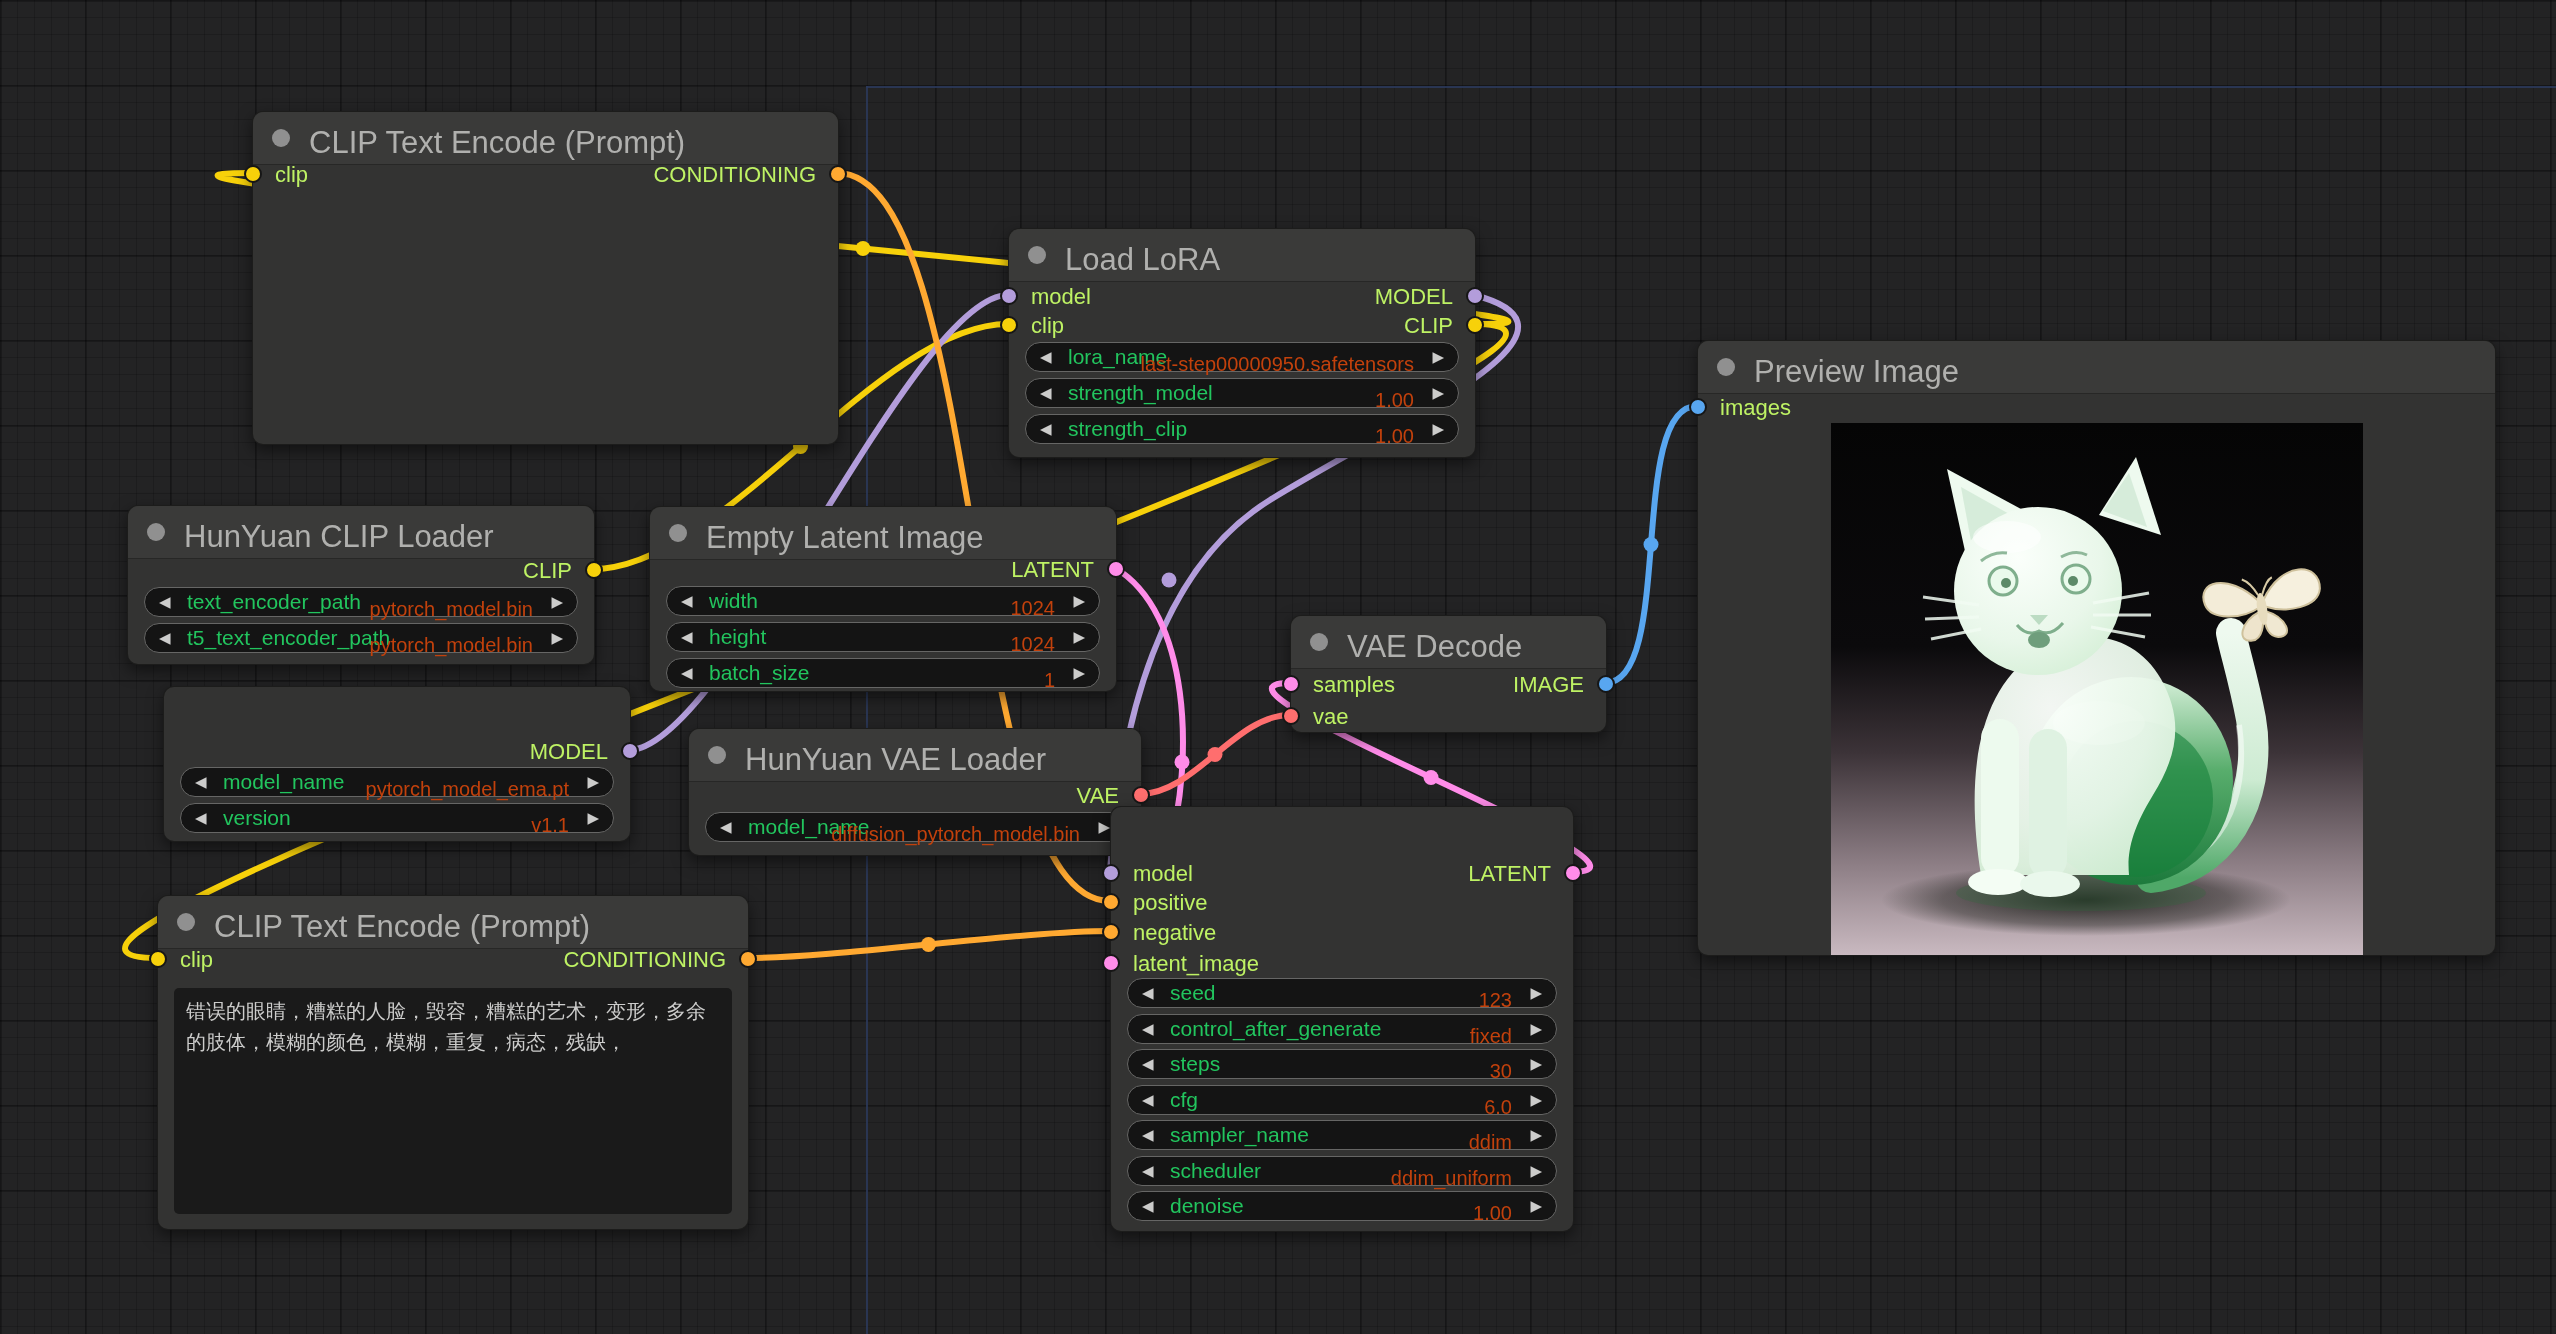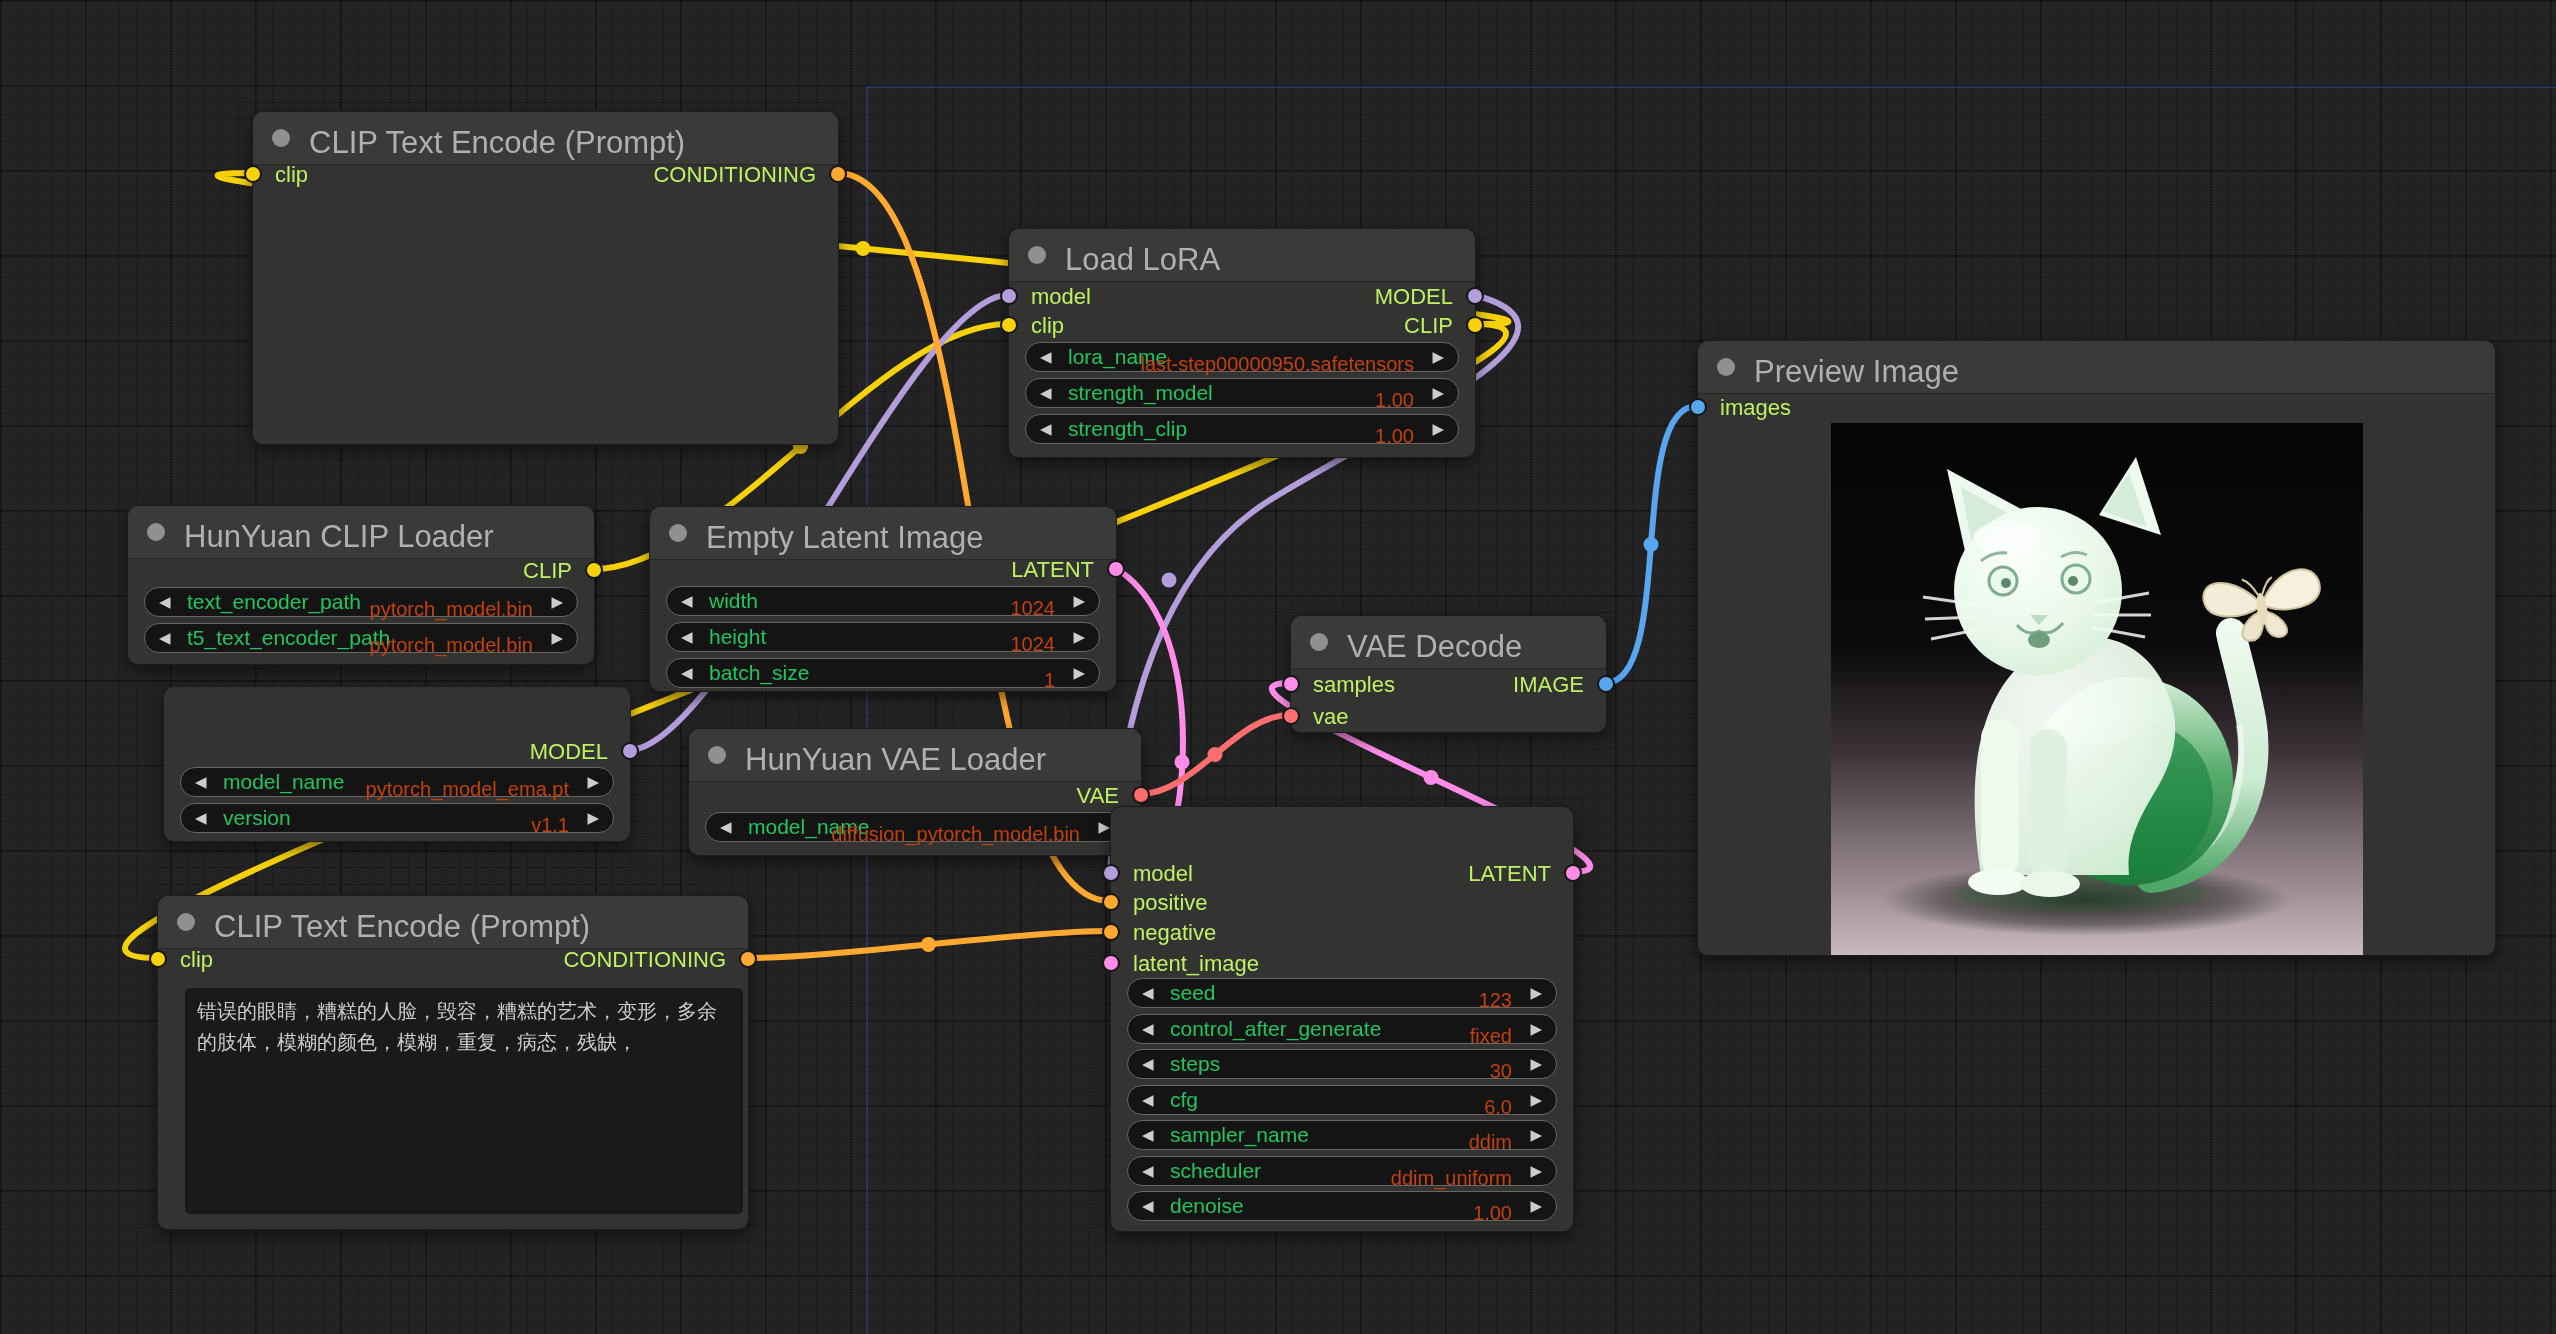--- a/index.html
+++ b/index.html
@@ -214,21 +214,21 @@
           <div class="node-title">CLIP Text Encode (Prompt)</div>
         </div>
         <div class="port-row" style="left: 0px; top: 50px; width: 50%;">
           <div class="port-dot" style="left: -9px; top: 4px; background: rgb(247, 209, 10);"></div>
           <div class="port-label" style="left: 22px;">clip</div>
         </div>
         <div class="port-row" style="right: 0px; top: 50px; width: 60%;">
           <div class="port-dot" style="right: -9px; top: 4px; background: rgb(255, 169, 49);"></div>
           <div class="port-label" style="right: 22px;">CONDITIONING</div>
         </div>
-        <div class="prompt-text" style="left: 16px; top: 92px; width: 558px; height: 226px; margin-left: 11px;">错误的眼睛，糟糕的人脸，毁容，糟糕的艺术，变形，多余的肢体，模糊的颜色，模糊，重复，病态，残缺，</div>
+        <div class="prompt-text" style="left: 16px; top: 92px; width: 558px; height: 226px;">错误的眼睛，糟糕的人脸，毁容，糟糕的艺术，变形，多余的肢体，模糊的颜色，模糊，重复，病态，残缺，</div>
       </div>
       <div class="node" style="left: 1290px; top: 615px; width: 315px; height: 116px;">
         <div class="node-header">
           <div class="collapse-dot"></div>
           <div class="node-title">VAE Decode</div>
         </div>
         <div class="port-row" style="left: 0px; top: 55px; width: 50%;">
           <div class="port-dot" style="left: -9px; top: 4px; background: rgb(255, 140, 233);"></div>
           <div class="port-label" style="left: 22px;">samples</div>
         </div>

